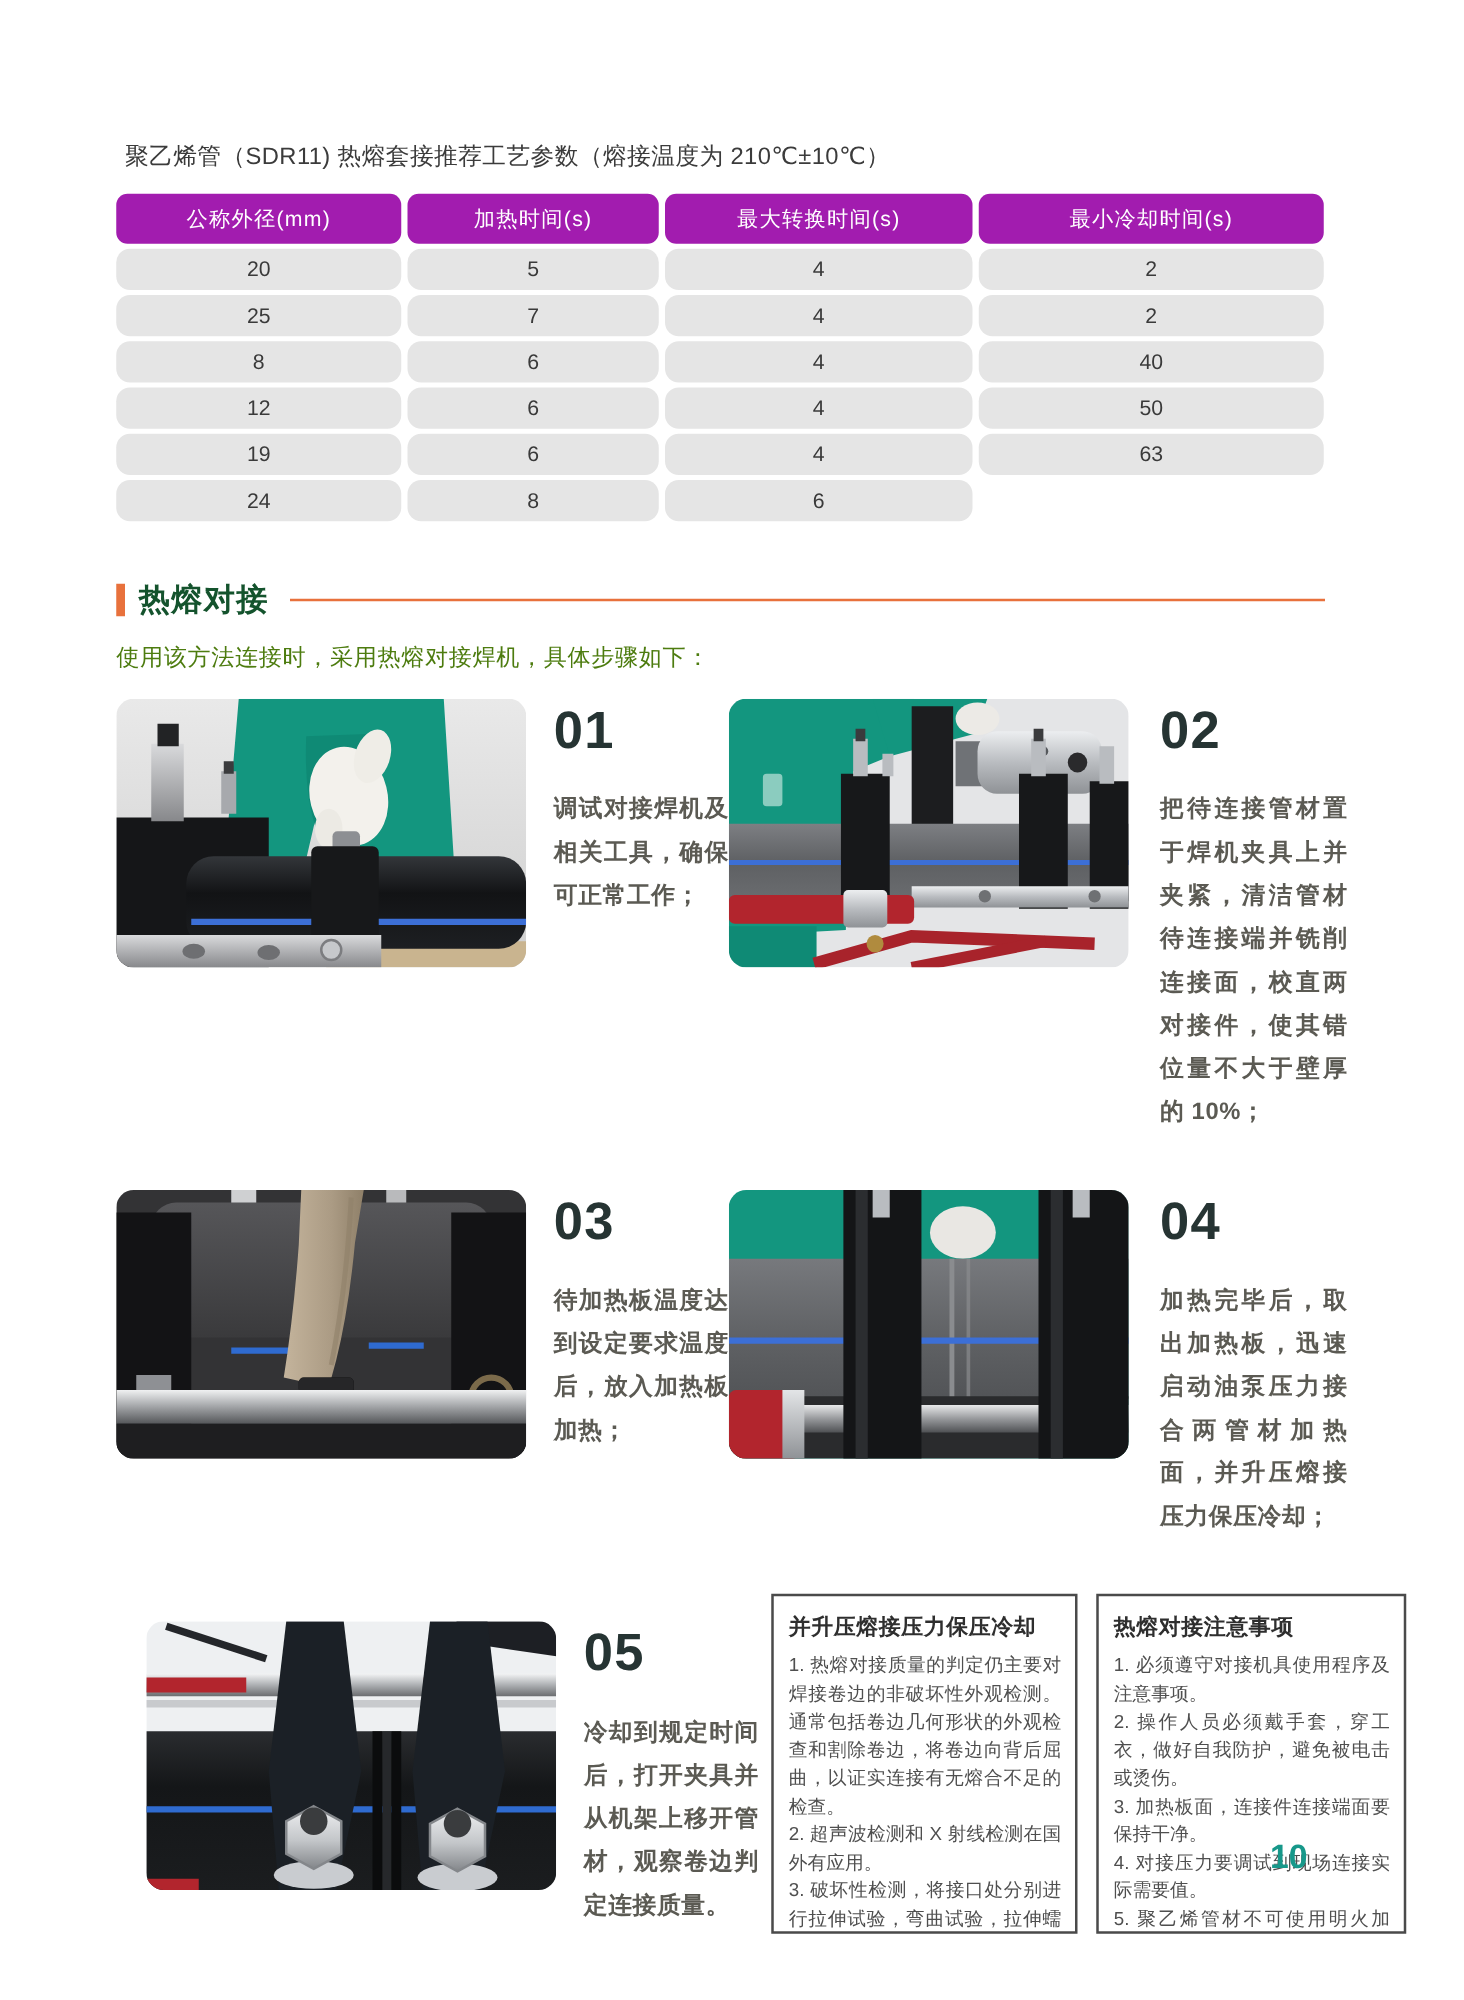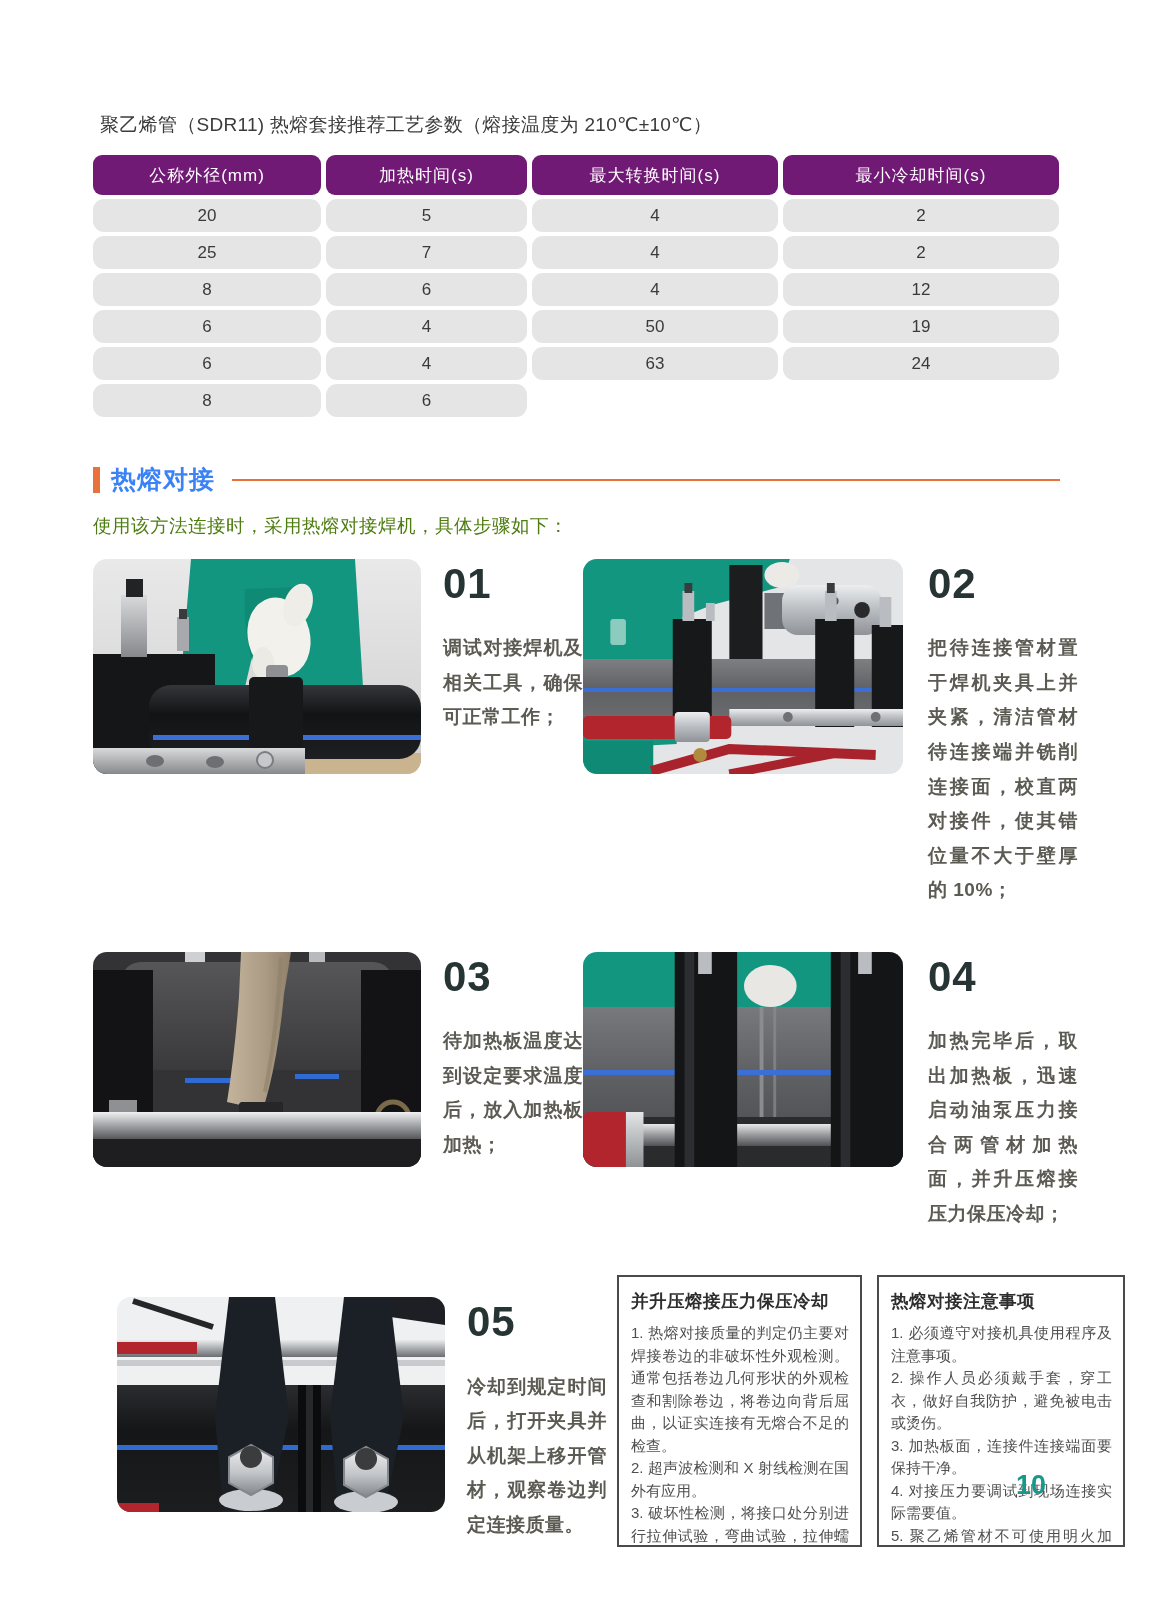--- a/index.html
+++ b/index.html
@@ -7,27 +7,27 @@
   body { font-family:"Liberation Sans","DejaVu Sans",sans-serif; color:#3f3f3c; }
   .page { position:relative; width:1171px; height:1600px; background:#ffffff; overflow:hidden;
           padding:112px 0 0 93px; }
 
   
   .doc-title { font-size:19px; color:#3b3b3b; margin:0 0 17px 7px; letter-spacing:0.3px; }
 
   
   .ptable { width:966px; display:grid; grid-template-columns:228px 201px 246px 276px; gap:4px 5px; }
   .t-pill { display:flex; align-items:center; justify-content:center; border-radius:9px; }
-  .t-head-cell { height:40px; background:#701a75; color:#ffffff; font-size:17px; letter-spacing:1px; }
+  .t-head-cell { height:40px; background:#a21caf; color:#ffffff; font-size:17px; letter-spacing:1px; }
   .t-cell { height:33px; background:#E5E5E5; color:#3a3a3a; font-size:17px; border-radius:11px; }
 
   
   .sec-header { margin-top:46px; width:967px; display:flex; align-items:center; }
   .sec-bar { width:7px; height:26px; background:#E8713C; margin-right:11px; flex:none; }
-  .sec-title { font-size:25px; font-weight:bold; color:#3b82f6; letter-spacing:1px; flex:none; }
+  .sec-title { font-size:25px; font-weight:bold; color:#14532d; letter-spacing:1px; flex:none; }
   .sec-line { flex:1; height:2px; background:#E8713C; margin-left:17px; }
 
   .intro { margin-top:17px; font-size:18.5px; color:#4d7c0f; letter-spacing:0.5px; }
 
   
   .steps { margin-top:21px; }
   .step-row { display:grid; grid-template-columns:328px 162px 320px 175px; margin-bottom:44px; align-items:start; }
   .photo { width:100%; height:215px; border-radius:14px; overflow:hidden; line-height:0; }
   .photo svg { width:100%; height:100%; display:block; }
   .step-text-col { padding:2px 0 0 22px; }
@@ -66,20 +66,21 @@
       <div class="t-pill t-cell">5</div>
       <div class="t-pill t-cell">4</div>
       <div class="t-pill t-cell">2</div>
       <div class="t-pill t-cell">25</div>
       <div class="t-pill t-cell">7</div>
       <div class="t-pill t-cell">4</div>
       <div class="t-pill t-cell">2</div>
       <div class="t-pill t-cell">8</div>
       <div class="t-pill t-cell">6</div>
       <div class="t-pill t-cell">4</div>
+      <div class="t-pill t-cell">40</div>
       <div class="t-pill t-cell">12</div>
       <div class="t-pill t-cell">6</div>
       <div class="t-pill t-cell">4</div>
       <div class="t-pill t-cell">50</div>
       <div class="t-pill t-cell">19</div>
       <div class="t-pill t-cell">6</div>
       <div class="t-pill t-cell">4</div>
       <div class="t-pill t-cell">63</div>
       <div class="t-pill t-cell">24</div>
       <div class="t-pill t-cell">8</div>

